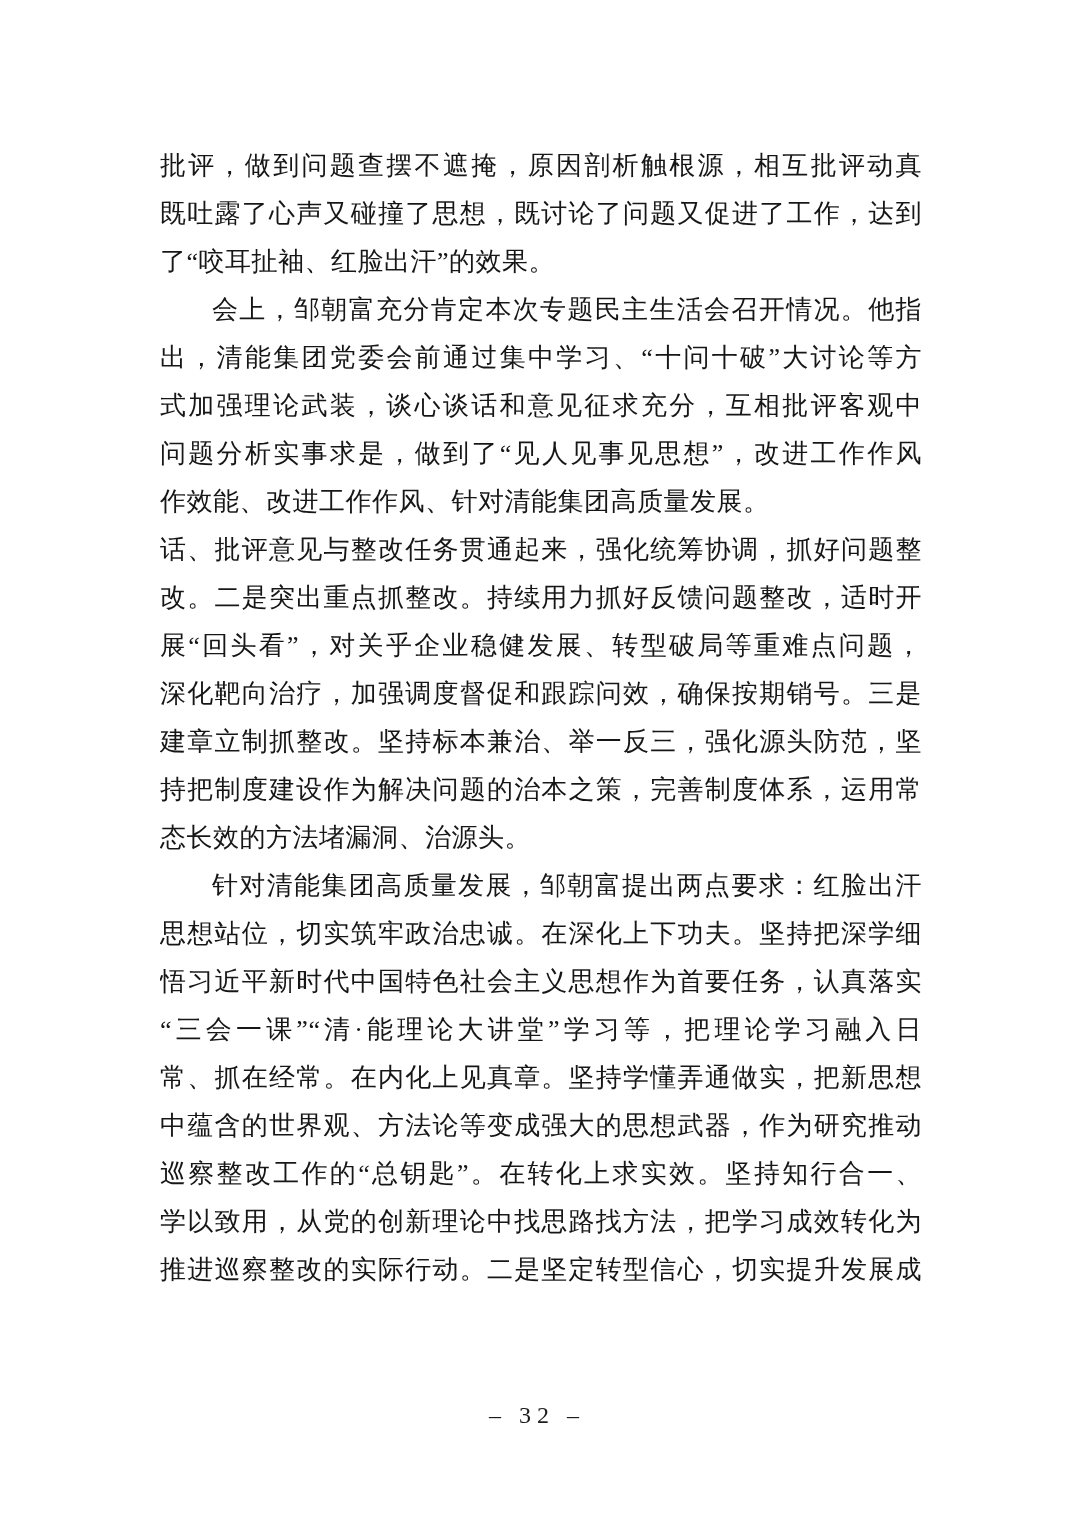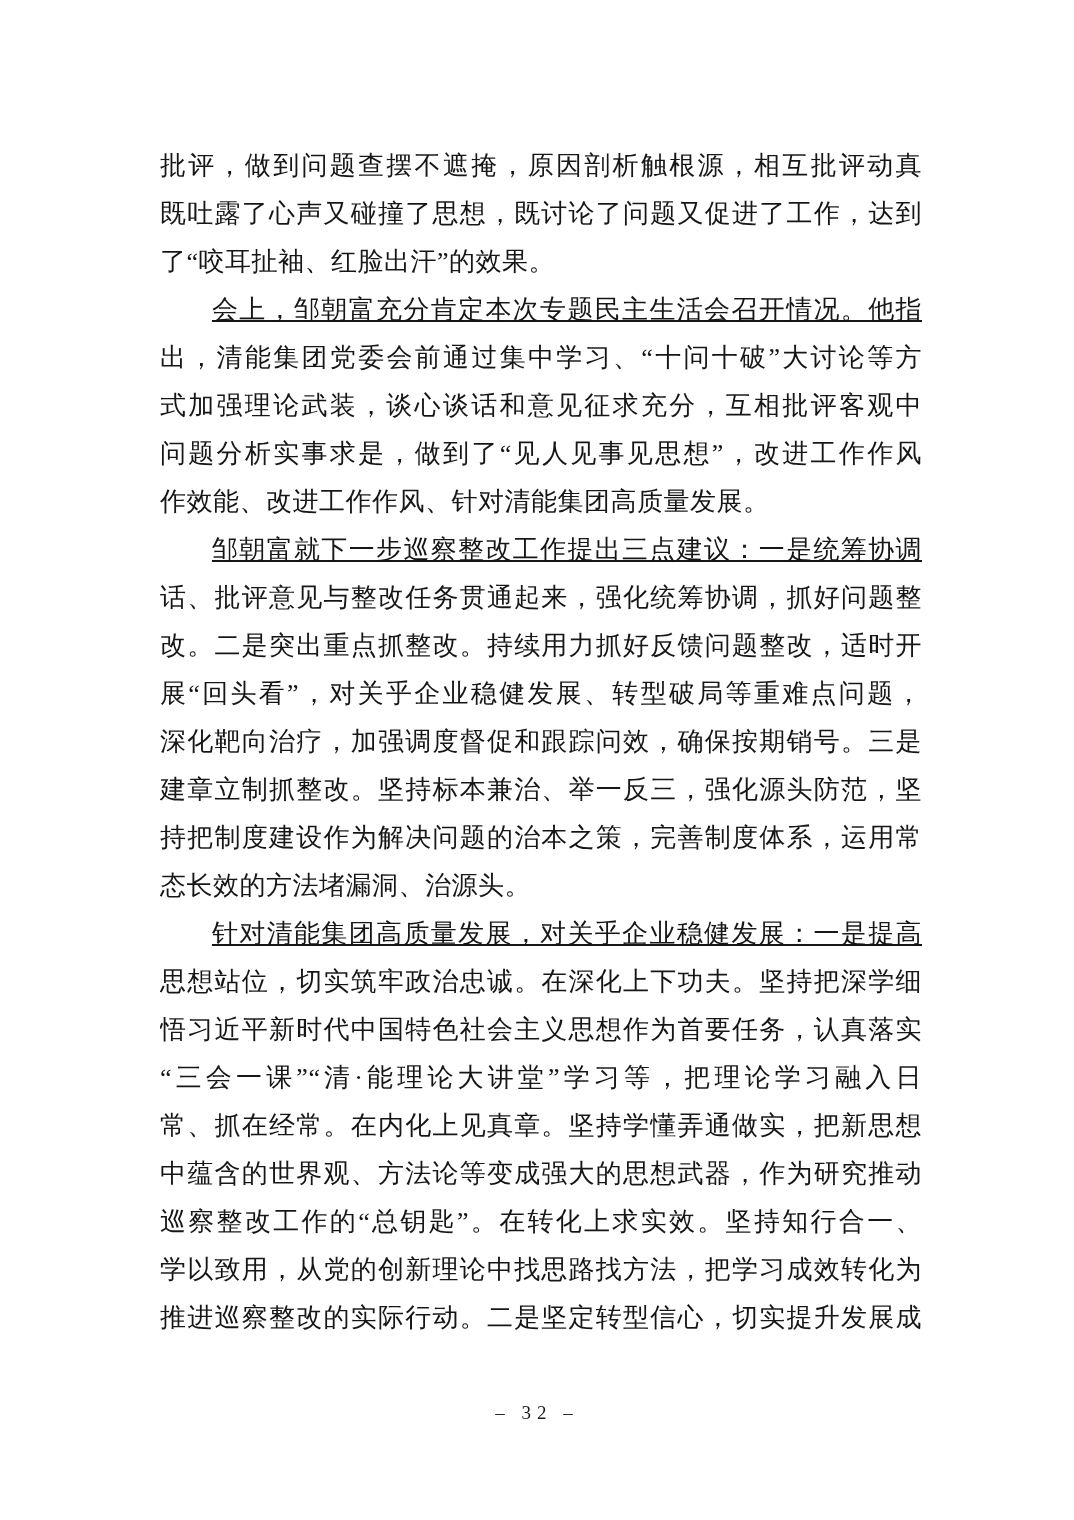--- a/index.html
+++ b/index.html
@@ -30,35 +30,34 @@
     font-size: 26px;
     line-height: 48px;
     height: 48px;
     text-align: justify;
     text-align-last: justify;
     letter-spacing: 0.5px;
     overflow: hidden;
   }
   .line.indent {
     text-indent: 52px;
-    text-decoration: underline;
   }
   .line.short {
     text-align: center;
     text-align-last: left;
   }
   .footer {
     position: absolute;
     left: 0;
     right: 0;
     top: 1402px;
     text-align: center;
   }
   .pagenum {
-    font-size: 19px;
+    font-size: 24px;
     letter-spacing: 6px;
     color: #1c1c1c;
   }
 </style>
 </head>
 <body>
 
 <div class="page">
   <main class="content">
       <div class="paragraph">
@@ -67,31 +66,30 @@
         <div class="line short">了“咬耳扯袖、红脸出汗”的效果。</div>
       </div>
       <div class="paragraph">
         <div class="line indent">会上，邹朝富充分肯定本次专题民主生活会召开情况。他指</div>
         <div class="line">出，清能集团党委会前通过集中学习、“十问十破”大讨论等方</div>
         <div class="line">式加强理论武装，谈心谈话和意见征求充分，互相批评客观中肯，</div>
         <div class="line">问题分析实事求是，做到了“见人见事见思想”，改进工作作风</div>
         <div class="line short">作效能、改进工作作风、针对清能集团高质量发展。</div>
       </div>
       <div class="paragraph">
-        <div class="line indent">邹朝富就下一步巡察整改工作提出三点建议：一是统筹协调</div>
         <div class="line">话、批评意见与整改任务贯通起来，强化统筹协调，抓好问题整</div>
         <div class="line">改。二是突出重点抓整改。持续用力抓好反馈问题整改，适时开</div>
         <div class="line">展“回头看”，对关乎企业稳健发展、转型破局等重难点问题，</div>
         <div class="line">深化靶向治疗，加强调度督促和跟踪问效，确保按期销号。三是</div>
         <div class="line">建章立制抓整改。坚持标本兼治、举一反三，强化源头防范，坚</div>
         <div class="line">持把制度建设作为解决问题的治本之策，完善制度体系，运用常</div>
         <div class="line short">态长效的方法堵漏洞、治源头。</div>
       </div>
       <div class="paragraph">
-        <div class="line indent">针对清能集团高质量发展，对关乎企业稳健发展：一是提高</div>
+        <div class="line indent">针对清能集团高质量发展，邹朝富提出两点要求：红脸出汗</div>
         <div class="line">思想站位，切实筑牢政治忠诚。在深化上下功夫。坚持把深学细</div>
         <div class="line">悟习近平新时代中国特色社会主义思想作为首要任务，认真落实</div>
         <div class="line">“三会一课”“清·能理论大讲堂”学习等，把理论学习融入日</div>
         <div class="line">常、抓在经常。在内化上见真章。坚持学懂弄通做实，把新思想</div>
         <div class="line">中蕴含的世界观、方法论等变成强大的思想武器，作为研究推动</div>
         <div class="line">巡察整改工作的“总钥匙”。在转化上求实效。坚持知行合一、</div>
         <div class="line">学以致用，从党的创新理论中找思路找方法，把学习成效转化为</div>
         <div class="line">推进巡察整改的实际行动。二是坚定转型信心，切实提升发展成</div>
       </div>
     </main>

